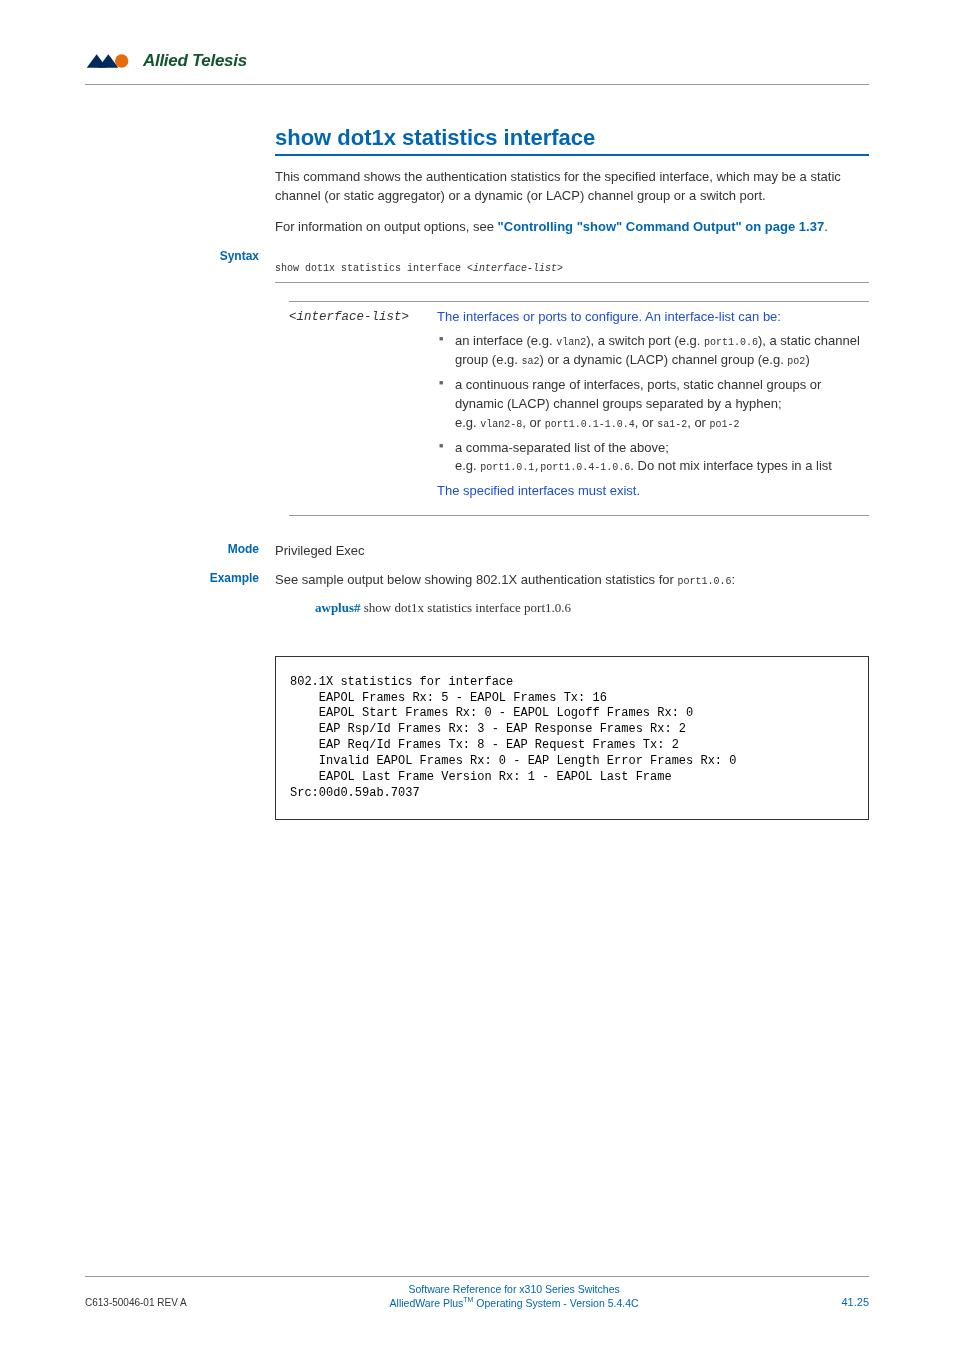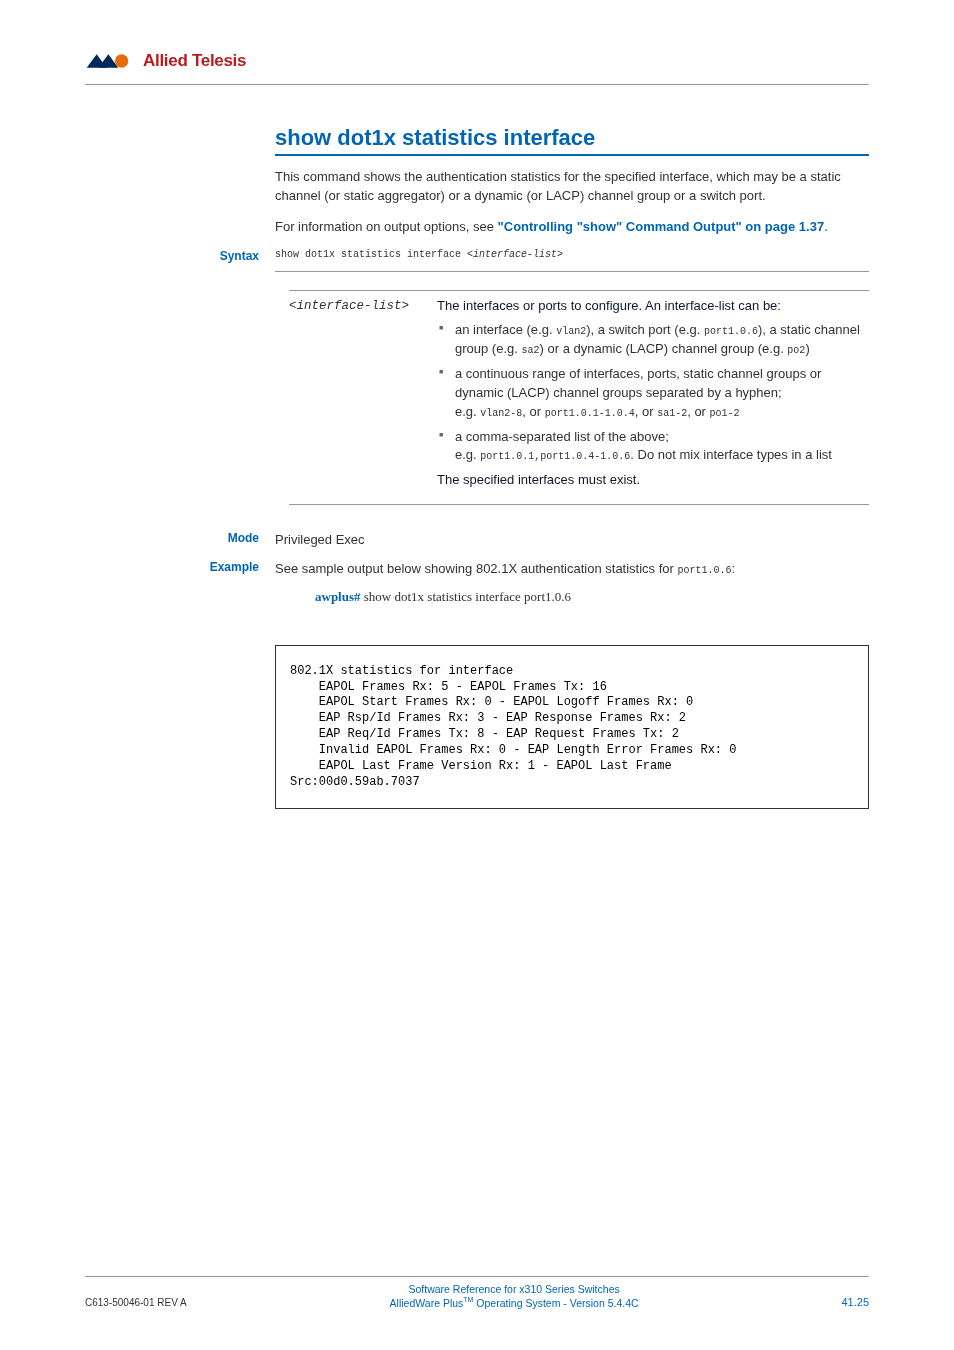--- a/index.html
+++ b/index.html
@@ -17,22 +17,23 @@
     display: flex;
     align-items: center;
     border-bottom: 1px solid #999;
     padding-bottom: 12px;
     margin-bottom: 40px;
   }
   .logo-wrap { display: flex; align-items: center; }
   .logo-svg { width: 50px; height: 22px; margin-right: 8px; }
   .logo-text {
     font-weight: bold;
+    font-style: italic;
     font-size: 17px;
-    color: #b91c1c;
+    color: #14532d;
     letter-spacing: -0.3px;
   }
   .content { margin-left: 190px; }
   .section-title {
     color: #0066b3;
     font-size: 22px;
     font-weight: bold;
     border-bottom: 2px solid #0066b3;
     padding-bottom: 3px;
     margin-bottom: 12px;
@@ -52,31 +53,32 @@
     padding-right: 16px;
   }
   .row { display: flex; align-items: flex-start; margin-bottom: 10px; }
   .row .label-col { width: 190px; margin-left: -190px; flex-shrink: 0; }
   .row .val-col { flex: 1; }
   .mono { font-family: "Courier New", monospace; font-size: 10px; }
   .syntax-row {
     border-bottom: 1px solid #999;
     padding-bottom: 8px;
     margin-bottom: 18px;
+    flex-direction: column;
   }
   .param-table {
     margin-left: 14px;
     margin-top: 0;
   }
   .param-header-line { border-top: 1px solid #999; margin-bottom: 6px; }
   .param-body { display: flex; }
   .param-name-col { width: 148px; flex-shrink: 0; }
   .param-desc-col { flex: 1; }
   .param-name { font-family: "Courier New", monospace; font-style: italic; font-size: 12.5px; }
-  .param-desc-text { font-size: 13px; line-height: 1.45; color: #0f172a; margin-bottom: 6px; }
+  .param-desc-text { font-size: 13px; line-height: 1.45; color: #1d4ed8; margin-bottom: 6px; }
   ul.param-list { list-style: none; padding-left: 0; }
   ul.param-list li {
     position: relative;
     padding-left: 18px;
     margin-bottom: 6px;
     font-size: 13px;
     line-height: 1.45;
     color: #333;
   }
   ul.param-list li:before {

